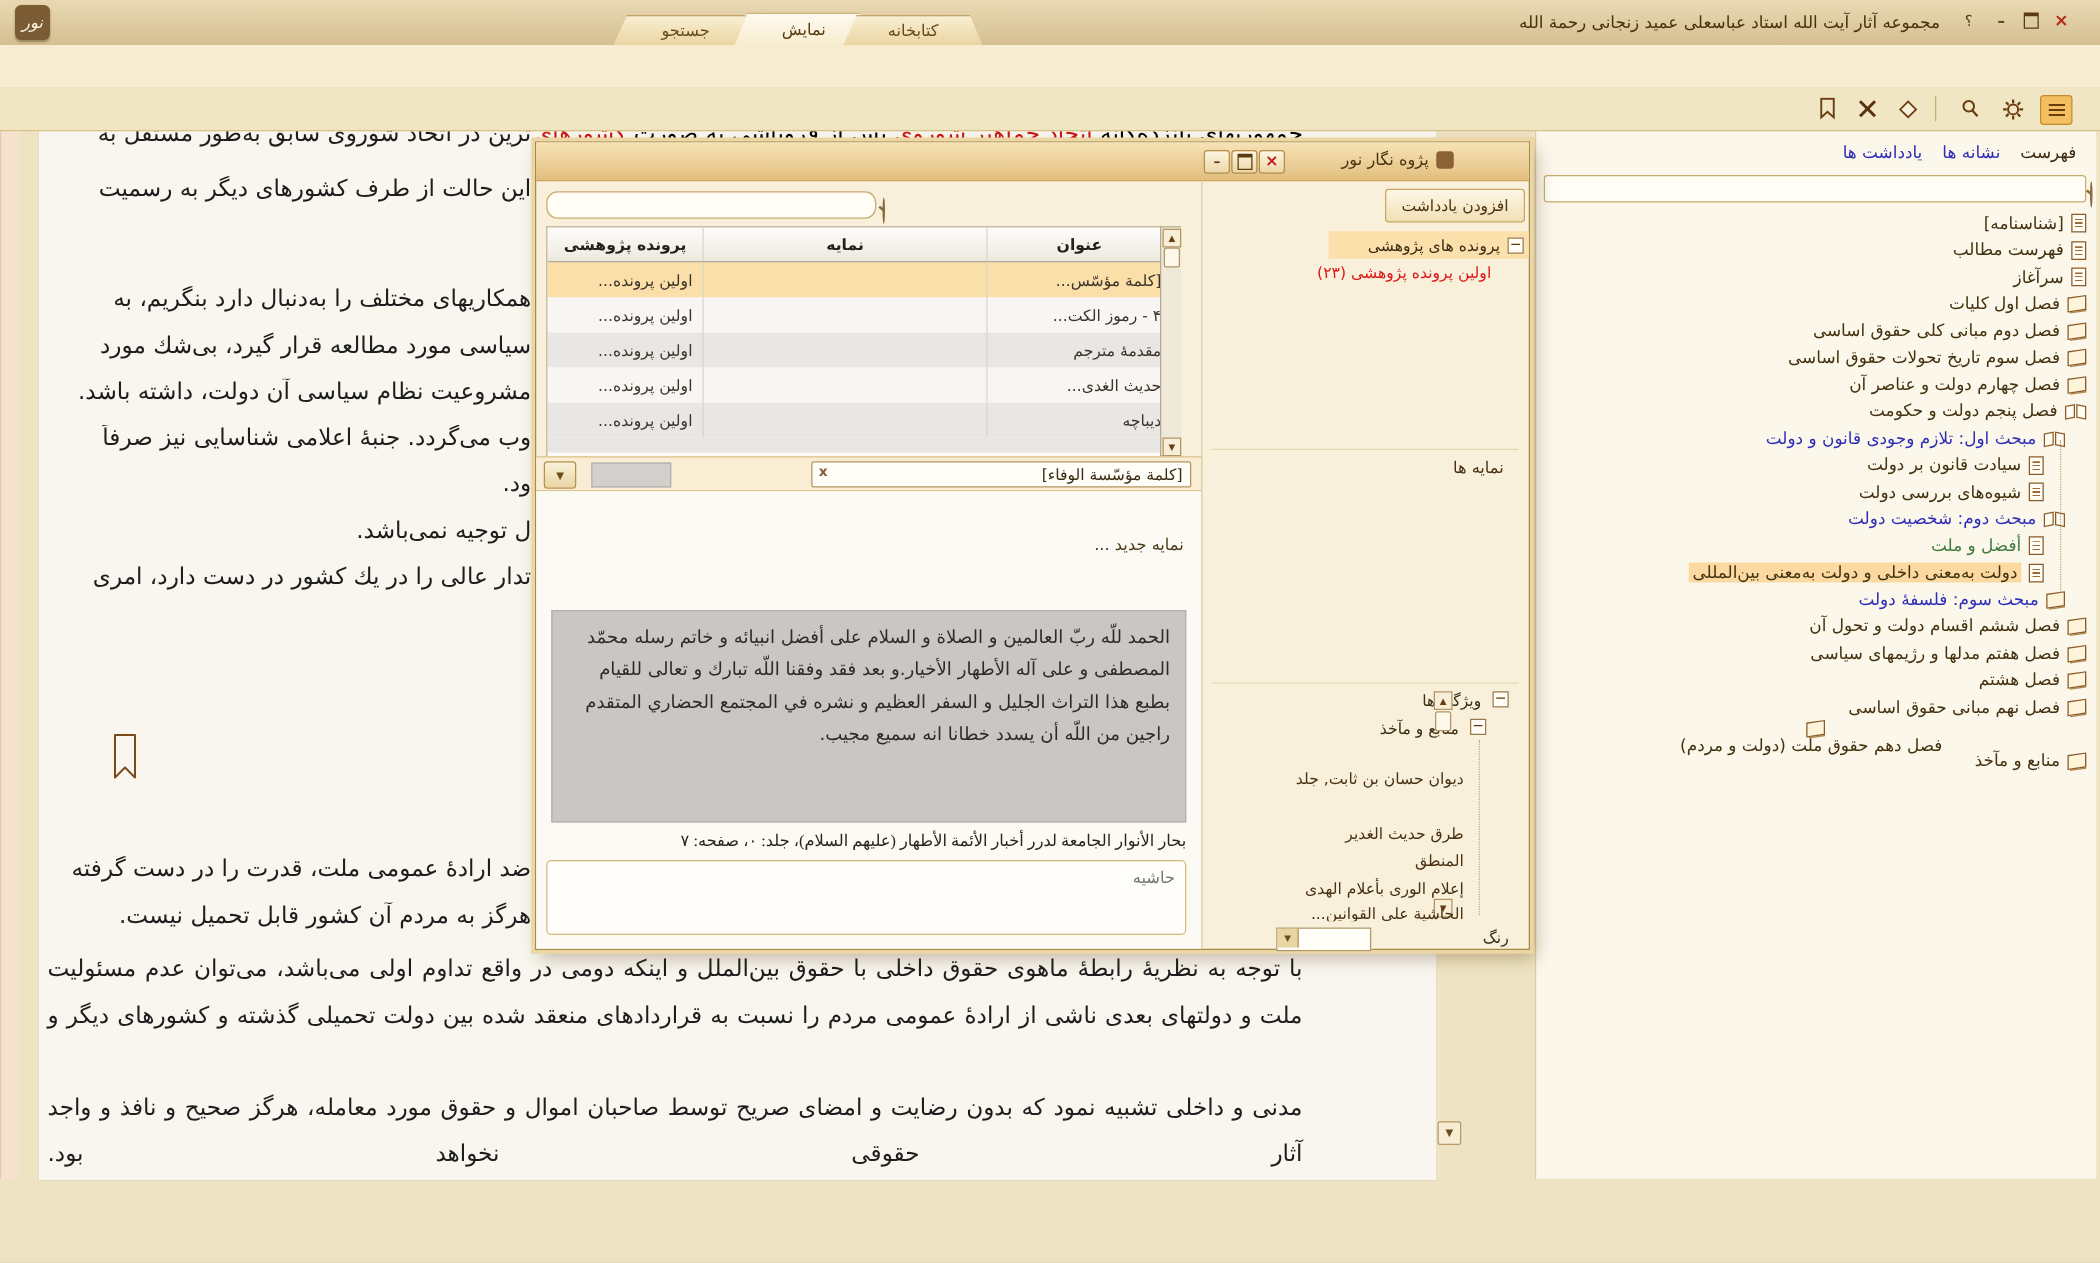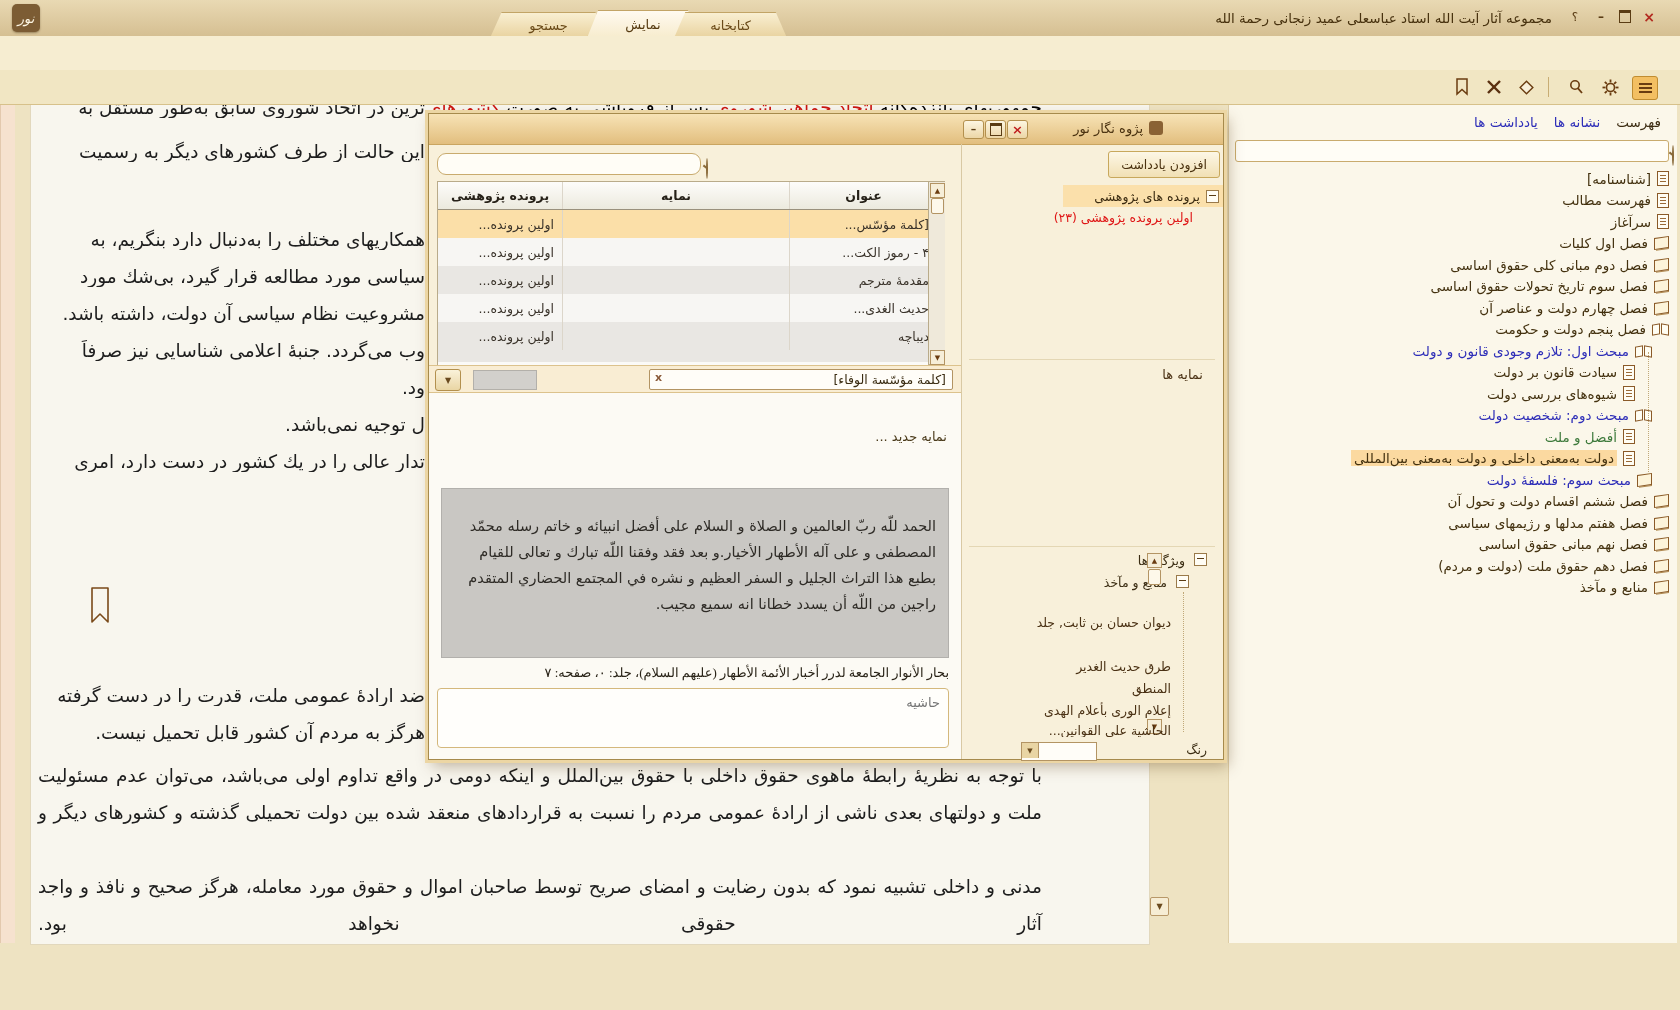--- a/index.html
+++ b/index.html
@@ -100,21 +100,21 @@
   
   #dlg-filter{position:absolute;left:0;top:251px;width:532px;height:28px;background:#f9edd3;border-top:1px solid #dcc28c;border-bottom:1px solid #dcc28c;box-sizing:border-box;}
   #filter-dd{position:absolute;left:6px;top:3px;width:24px;height:20px;background:linear-gradient(#faf2da,#e9d5a4);border:1px solid #b3904e;border-radius:3px;font-size:8px;color:#6a4a1e;display:flex;align-items:center;justify-content:center;}
   #filter-gray{position:absolute;left:44px;top:4px;width:62px;height:18px;background:#d2d0cc;border:1px solid #b3b0aa;}
   #filter-input{position:absolute;left:220px;top:3px;width:302px;height:19px;background:#fffdf8;border:1px solid #b39463;border-radius:2px;direction:rtl;}
   #filter-text{position:absolute;right:6px;top:2px;font-size:12.5px;color:#3a2c12;}
   #filter-x{position:absolute;left:5px;top:1px;font-size:11px;font-weight:bold;color:#8a5a3a;}
   
   #dlg-content{position:absolute;left:0;top:279px;width:532px;height:366px;background:#fcfaf4;}
   #new-index{position:absolute;right:14px;top:36px;font-size:13px;color:#4a3a1a;}
-  #gray-box{position:absolute;left:12px;top:95px;width:508px;height:170px;background:#c9c7c3;border:1px solid #b2b0ac;box-sizing:border-box;padding:24px 12px;direction:rtl;font-size:14.5px;line-height:26px;color:#2e2b26;text-align:right;overflow:hidden;}
+  #gray-box{position:absolute;left:12px;top:95px;width:508px;height:170px;background:#c9c7c3;border:1px solid #b2b0ac;box-sizing:border-box;padding:8px 12px;direction:rtl;font-size:14.5px;line-height:26px;color:#2e2b26;text-align:right;overflow:hidden;}
   #citation{position:absolute;left:12px;top:272px;width:508px;direction:rtl;text-align:right;font-size:13px;color:#2a2418;white-space:nowrap;font-family:Liberation Serif, serif;}
   #margin-ta{position:absolute;left:8px;top:295px;width:512px;height:60px;border:1px solid #d4b87c;border-radius:4px;background:#fffefb;resize:none;font-family:"DejaVu Sans",sans-serif;font-size:13px;direction:rtl;padding:6px 8px;box-sizing:border-box;outline:none;}
   #dlg-vsep{position:absolute;left:532px;top:30px;width:1px;height:615px;background:#d9c9a4;}
   
   #tree-root{position:absolute;right:0;top:71px;width:160px;height:22px;background:#fbe0ab;display:flex;align-items:center;direction:rtl;padding-right:4px;box-sizing:border-box;font-size:12.5px;color:#3a2a10;}
   #tree-child{position:absolute;right:30px;top:96px;font-size:12.5px;color:#df1616;}
   .hsep{position:absolute;left:540px;right:8px;height:1px;background:#e4d7b4;}
   #lbl-indexes{position:absolute;right:20px;top:253px;font-size:13px;color:#4a3114;}
   .ptoggle{display:inline-block;width:11px;height:11px;border:1px solid #9a7a4a;background:#fffdf5;position:relative;vertical-align:-1px;}
   .ptoggle::after{content:"";position:absolute;left:2px;right:2px;top:4px;height:1px;background:#5a3c14;}
@@ -230,23 +230,27 @@
         <div class="toc-row" style="padding-right: 6px;">
           <span class="toc-ic icon-book"></span>
           <span class="toc-label">فصل ششم اقسام دولت و تحول آن</span>
         </div>
         <div class="toc-row" style="padding-right: 6px;">
           <span class="toc-ic icon-book"></span>
           <span class="toc-label">فصل هفتم مدلها و رژیمهای سیاسی</span>
         </div>
         <div class="toc-row" style="padding-right: 6px;">
           <span class="toc-ic icon-book"></span>
+          <span class="toc-label">فصل هشتم</span>
+        </div>
+        <div class="toc-row" style="padding-right: 6px;">
+          <span class="toc-ic icon-book"></span>
           <span class="toc-label">فصل نهم مبانی حقوق اساسی</span>
         </div>
-        <div class="toc-row" style="padding-right: 6px;">
+        <div class="toc-row" style="padding-right: 6px; flex-direction: column;">
           <span class="toc-ic icon-book"></span>
           <span class="toc-label">فصل دهم حقوق ملت (دولت و مردم)</span>
         </div>
         <div class="toc-row" style="padding-right: 6px;">
           <span class="toc-ic icon-book"></span>
           <span class="toc-label">منابع و مآخذ</span>
         </div>
       </div>
     <div class="dotline" style="right:28px;top:248px;height:122px"></div>
   </div>

